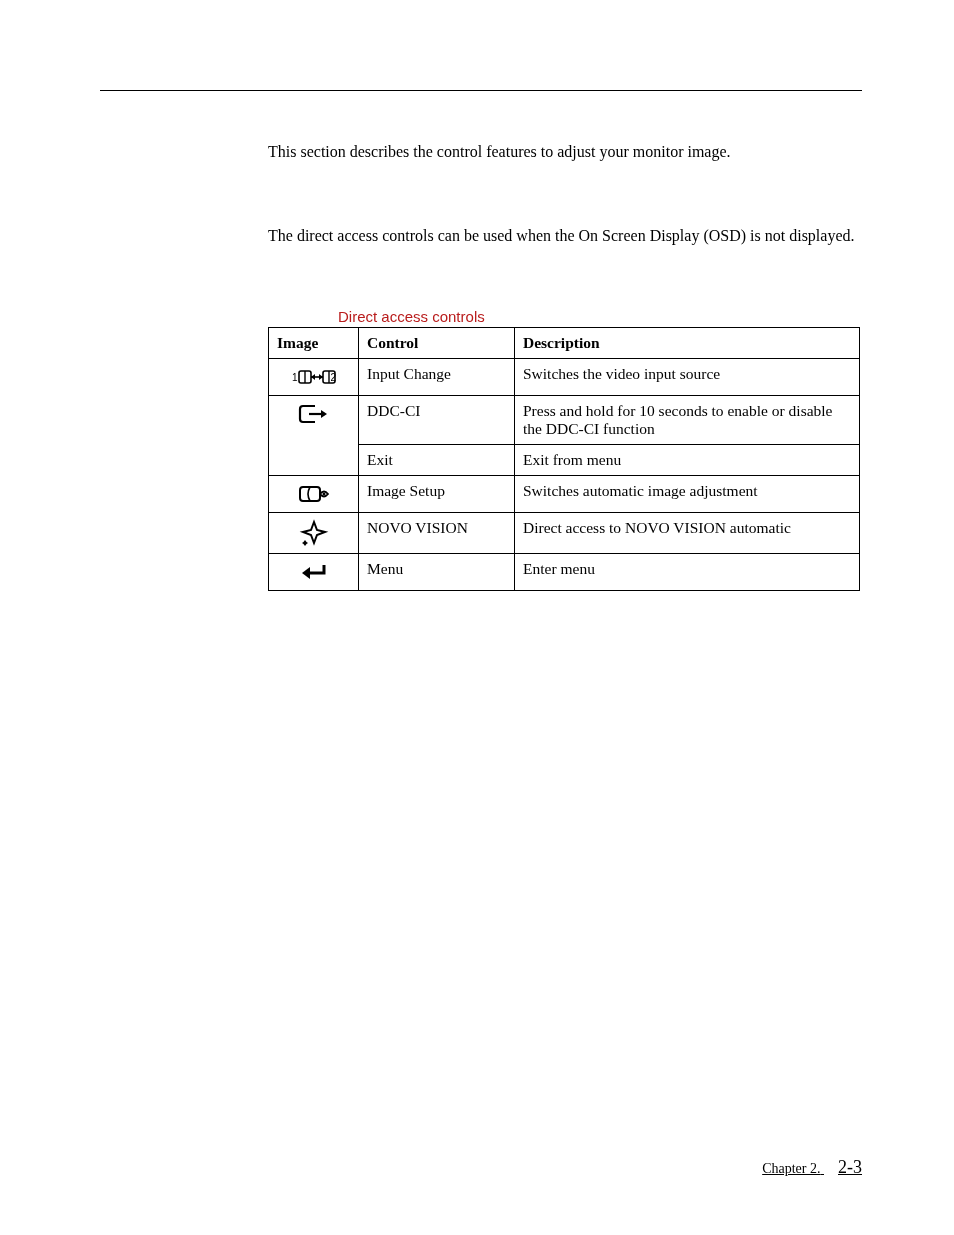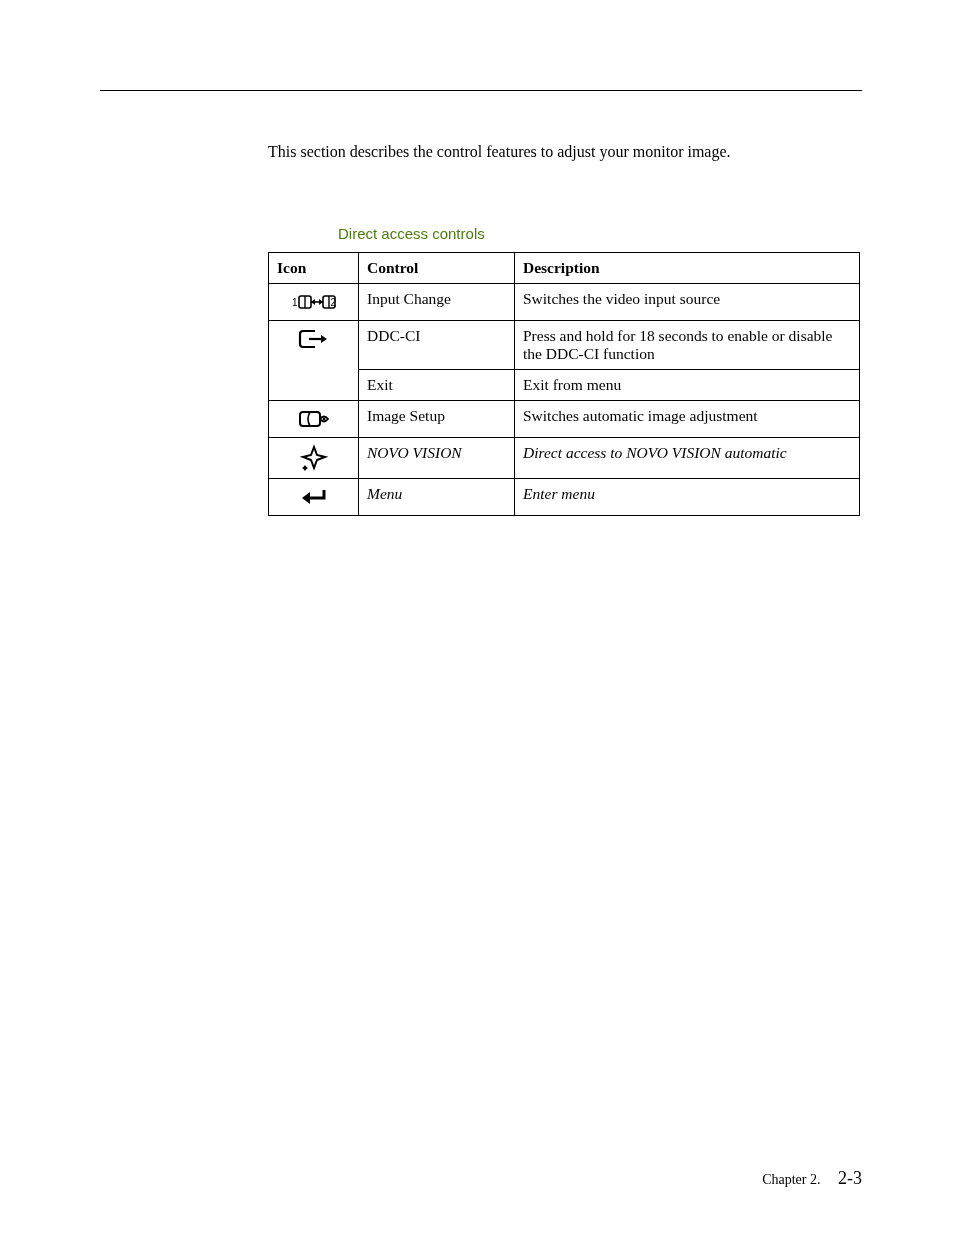--- a/index.html
+++ b/index.html
@@ -24,22 +24,22 @@
   .body-text {
     margin-left: 168px;
     font-size: 16px;
     line-height: 1.35;
     margin-bottom: 62px;
   }
   .table-caption {
     margin-left: 238px;
     font-family: Helvetica, Arial, sans-serif;
     font-size: 15px;
-    color: #4d7c0f;
-    margin-bottom: 10px;
+    color: #b91c1c;
+    margin-bottom: 2px;
   }
   table.controls {
     margin-left: 168px;
     border-collapse: collapse;
     width: 592px;
     font-size: 15.5px;
   }
   table.controls th, table.controls td {
     border: 1px solid #000;
     padding: 6px 8px 6px 8px;
@@ -53,53 +53,55 @@
   .col-icon   { width: 90px; }
   .col-ctrl   { width: 156px; }
   .col-desc   { width: auto; }
   .icon-cell {
     text-align: center;
     vertical-align: middle;
     padding-top: 8px;
     padding-bottom: 8px;
   }
   .icon-cell svg { display: block; margin: 0 auto; }
-  .tall-row td { padding-top: 14px; padding-bottom: 20px; font-style: italic; }
+  .tall-row td { padding-top: 14px; padding-bottom: 20px; }
   .footer {
     position: absolute;
-    bottom: 46px;
+    bottom: 57px;
     right: 92px;
     font-size: 14px;
+    text-decoration: underline;
   }
   .footer .page-num {
     font-size: 18px;
     margin-left: 14px;
   }
 </style>
 </head>
 <body>
 
 <div class="page">
 
   <hr class="rule">
 
   <p class="body-text">This section describes the control features to adjust your monitor image.</p>
 
+  <p class="body-text">The direct access controls can be used when the On Screen Display (OSD) is not displayed.</p>
 
   <div class="table-caption">Direct access controls</div>
 
   <table class="controls">
     <colgroup>
       <col class="col-icon">
         <col class="col-ctrl">
         <col class="col-desc">
     </colgroup>
     <tbody>
         <tr>
-      <th>Icon</th>
+      <th>Image</th>
       <th>Control</th>
       <th>Description</th>
     </tr>
 
     <tr>
       <td class="icon-cell">
         <svg width="48" height="24" viewBox="0 0 48 24">
           <text x="2" y="16" font-family="Helvetica,Arial" font-size="10" fill="#000">1</text>
           <rect x="9" y="6" width="12" height="12" rx="2" ry="2" fill="none" stroke="#000" stroke-width="1.6"></rect>
           <line x1="15" y1="6" x2="15" y2="18" stroke="#000" stroke-width="1.4"></line>
@@ -117,21 +119,21 @@
 
     <tr>
       <td class="icon-cell" rowspan="2">
         <svg width="34" height="24" viewBox="0 0 34 24">
           <path d="M18 4 H6 Q3 4 3 7 V17 Q3 20 6 20 H18" fill="none" stroke="#000" stroke-width="2.2"></path>
           <line x1="12" y1="12" x2="28" y2="12" stroke="#000" stroke-width="2.2"></line>
           <polygon points="30,12 24,8 24,16" fill="#000"></polygon>
         </svg>
       </td>
       <td>DDC-CI</td>
-      <td>Press and hold for 18 seconds to enable or disable the DDC-CI function</td>
+      <td>Press and hold for 10 seconds to enable or disable the DDC-CI function</td>
     </tr>
     <tr>
       <td>Exit</td>
       <td>Exit from menu</td>
     </tr>
 
     <tr>
       <td class="icon-cell">
         <svg width="34" height="24" viewBox="0 0 34 24">
           <rect x="3" y="5" width="20" height="14" rx="3" ry="3" fill="none" stroke="#000" stroke-width="2"></rect>

